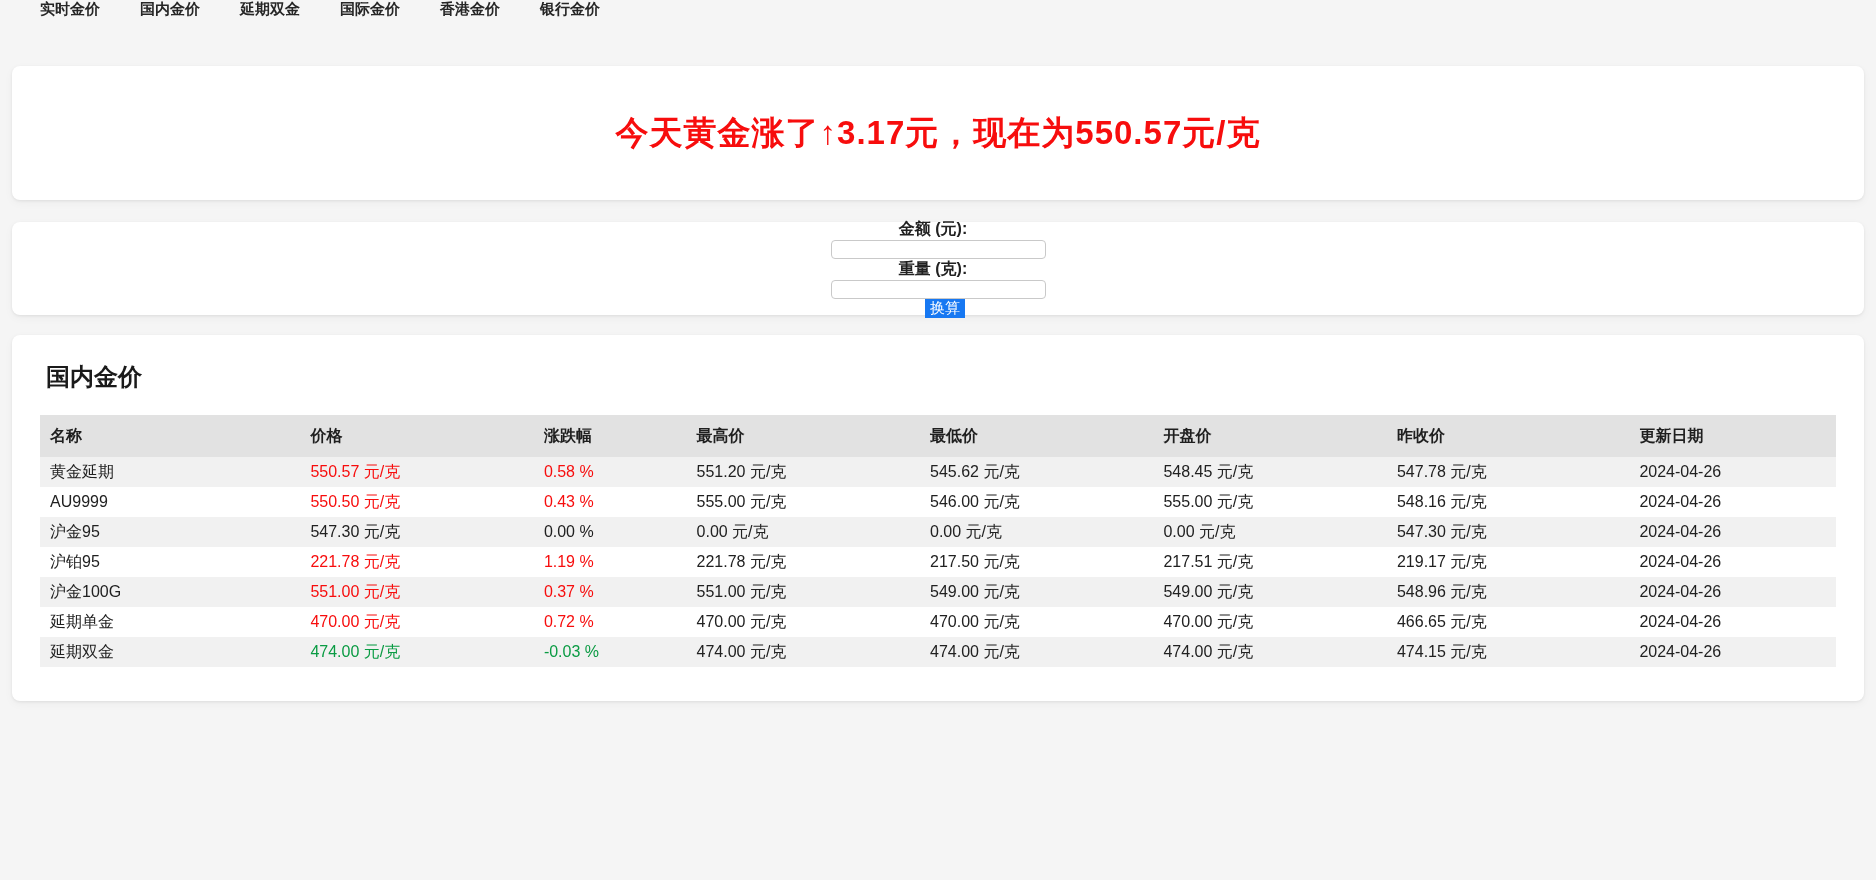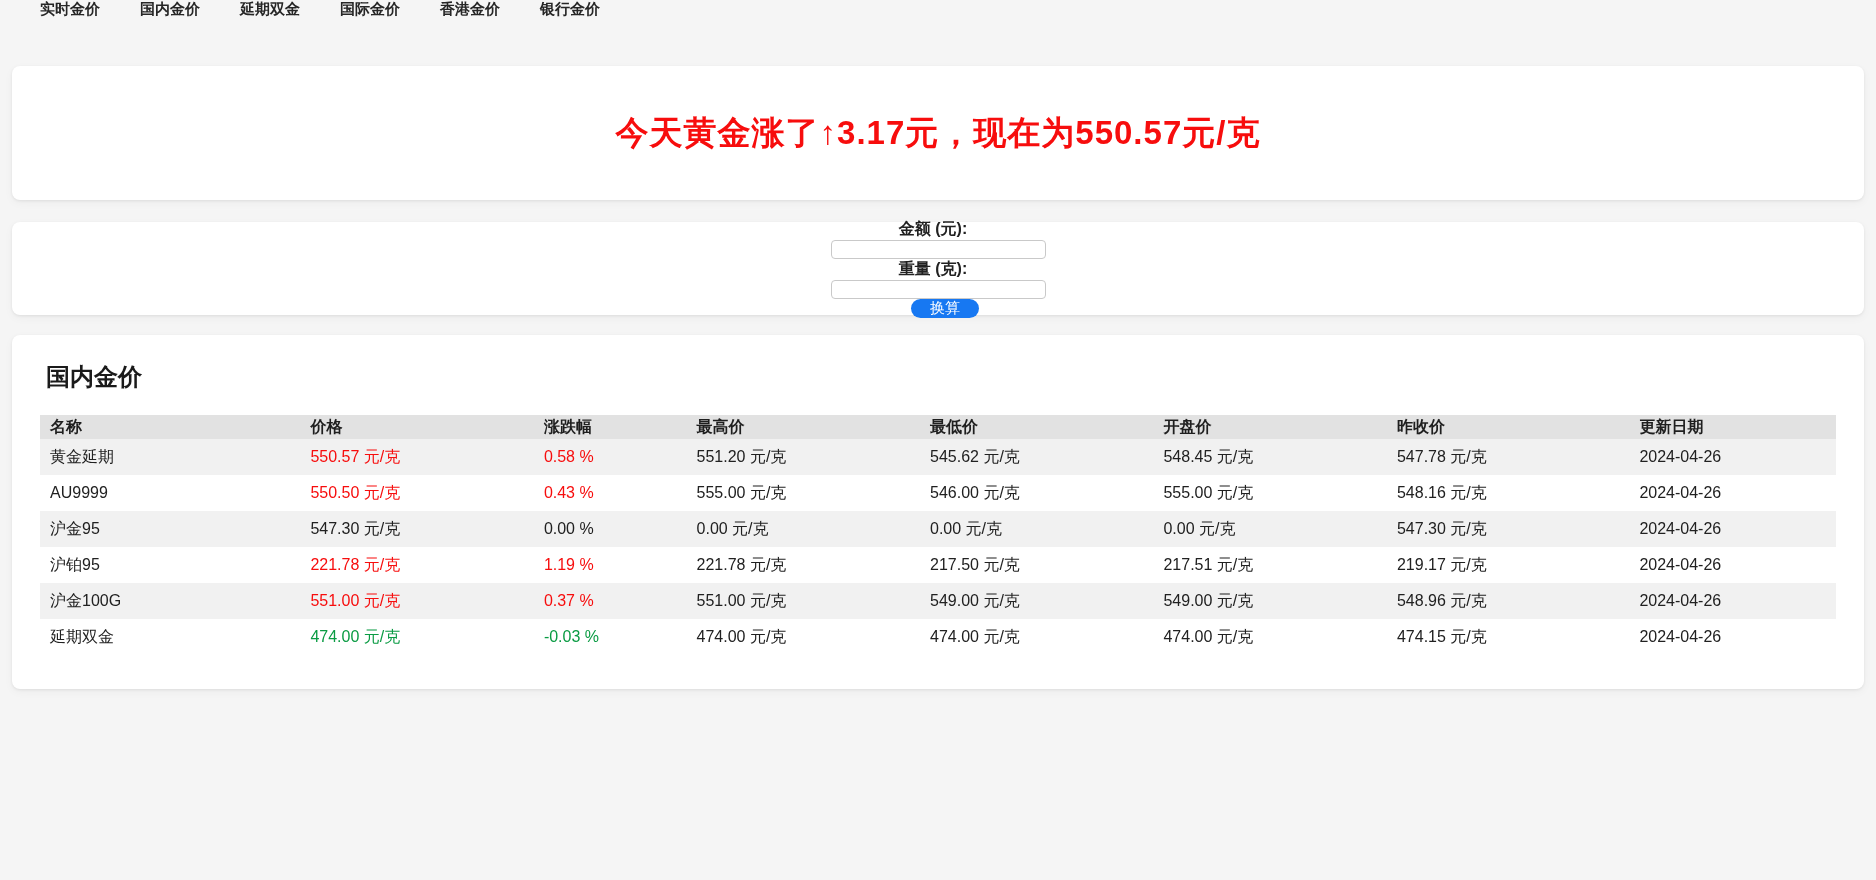--- a/index.html
+++ b/index.html
@@ -65,24 +65,24 @@
     border: 1px solid #c9c9c9;
     border-radius: 4px;
     font-size: 15px;
     padding: 0 10px;
     outline: none;
     background: #fff;
   }
   .conv-sep { width: 22px; }
   .convert-btn {
     margin-left: 14px;
-    width: 68px;
+    width: 40px;
     height: 37px;
     border: none;
-    border-radius: 12px;
+    border-radius: 0;
     background: #1778f2;
     color: #ffffff;
     font-size: 15px;
     cursor: pointer;
     font-family: inherit;
   }
   
   .table-card {
     margin-top: 20px;
     padding: 26px 28px 34px 28px;
@@ -93,30 +93,30 @@
     margin: 0 0 22px 6px;
     color: #1a1a1a;
   }
   table.price-table {
     width: 100%;
     border-collapse: collapse;
     font-size: 16px;
   }
   .price-table thead tr {
     background: #e2e2e2;
-    height: 24px;
+    height: 42px;
   }
   .price-table th {
     text-align: left;
     font-weight: 700;
     padding: 0 10px;
     color: #1f1f1f;
     white-space: nowrap;
   }
-  .price-table tbody tr { height: 36px; background: #ffffff; }
+  .price-table tbody tr { height: 30px; background: #ffffff; }
   .price-table tbody tr:nth-child(odd) { background: #f1f1f1; }
   .price-table td {
     padding: 0 10px;
     white-space: nowrap;
     color: #212121;
   }
   td.up   { color: #f70d0d; }
   td.down { color: #0a9b43; }
   td.flat { color: #212121; }
 </style>
@@ -220,20 +220,30 @@
       <td>沪金100G</td>
       <td class="up">551.00 元/克</td>
       <td class="up">0.37 %</td>
       <td>551.00 元/克</td>
       <td>549.00 元/克</td>
       <td>549.00 元/克</td>
       <td>548.96 元/克</td>
       <td>2024-04-26</td>
     </tr>
 
+    <tr>
+      <td>延期单金</td>
+      <td class="up">470.00 元/克</td>
+      <td class="up">0.72 %</td>
+      <td>470.00 元/克</td>
+      <td>470.00 元/克</td>
+      <td>470.00 元/克</td>
+      <td>466.65 元/克</td>
+      <td>2024-04-26</td>
+    </tr>
 
     <tr>
       <td>延期双金</td>
       <td class="down">474.00 元/克</td>
       <td class="down">-0.03 %</td>
       <td>474.00 元/克</td>
       <td>474.00 元/克</td>
       <td>474.00 元/克</td>
       <td>474.15 元/克</td>
       <td>2024-04-26</td>

